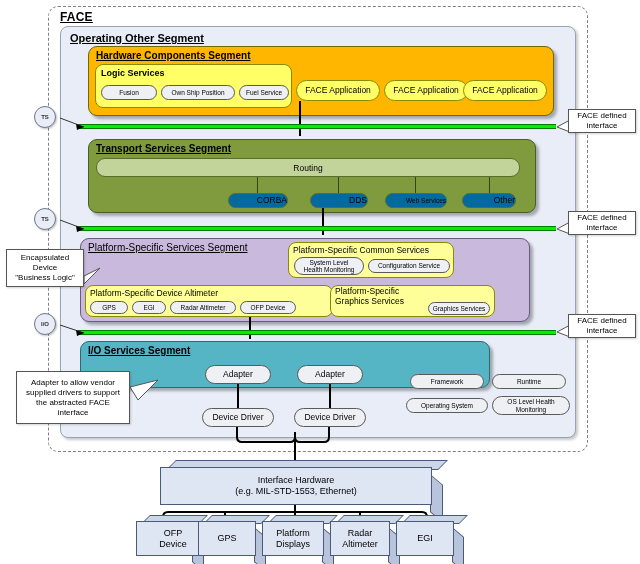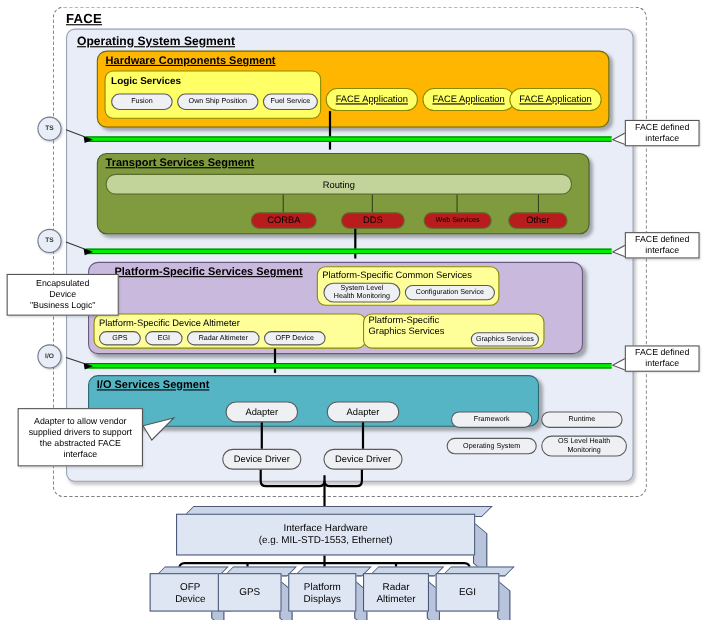--- a/index.html
+++ b/index.html
@@ -45,23 +45,23 @@
     background:#ffff66;border:1px solid #8a8a00;border-radius:8px;
   }
   #cs-title{left:101px;top:68px;font-weight:bold;font-size:9px;}
 
   
   .pill{
     background:#eef0f4;border:1px solid #5a5a5a;border-radius:12px;
     display:flex;align-items:center;justify-content:center;text-align:center;
     font-size:6.5px;line-height:1.1;color:#000;
   }
-  .pill.yellow{background:#ffff66;border-color:#8a8a00;text-decoration:underline;}
+  .pill.yellow{background:#ffff66;border-color:#8a8a00;}
   .pill.big{font-size:8.5px;}
-  .pill.green{background:#b91c1c;border-color:#5c6b2e;}
+  .pill.green{background:#0369a1;border-color:#5c6b2e;justify-content:flex-end;}
 
   
   #tss-box{
     left:88px;top:139px;width:448px;height:74px;
     background:#7f9b3e;border:1px solid #4c5d24;border-radius:9px;
     box-shadow:3px 3px 3px rgba(0,0,0,.3);
   }
   #tss-title{left:96px;top:143px;font-weight:bold;font-size:10px;text-decoration:underline;color:#000;}
   #routing-bar{
     left:96px;top:158px;width:424px;height:19px;
@@ -69,21 +69,21 @@
     display:flex;align-items:center;justify-content:center;font-size:8.5px;
   }
   .tss-connector{background:#36431c;width:1px;}
 
   
   #pss-box{
     left:80px;top:238px;width:450px;height:84px;
     background:#c9b9dd;border:1px solid #6a5a83;border-radius:9px;
     box-shadow:3px 3px 3px rgba(0,0,0,.3);
   }
-  #pss-title{left:104px;top:242px;font-weight:bold;font-size:10px;text-decoration:underline;}
+  #pss-title{left:88px;top:242px;font-weight:normal;font-size:10px;text-decoration:underline;}
   #pscs-box{
     left:288px;top:242px;width:166px;height:36px;
     background:#ffff99;border:1px solid #8a8a00;border-radius:8px;
   }
   #pscs-title{left:293px;top:245px;font-size:8.5px;}
   #psds-box{
     left:85px;top:285px;width:248px;height:32px;
     background:#ffff99;border:1px solid #8a8a00;border-radius:8px;
   }
   #psds-title{left:90px;top:288px;font-size:8.5px;}
@@ -145,21 +145,21 @@
 
   svg{position:absolute;left:0;top:0;overflow:visible;}
 </style>
 </head>
 <body>
 
 <div class="abs" id="face-box"></div>
 <div class="abs" id="face-title">FACE</div>
 
 <div class="abs" id="oss-box"></div>
-<div class="abs" id="oss-title">Operating System Segment</div>
+<div class="abs" id="oss-title">Operating Other Segment</div>
 
 <div class="abs" id="pcs-box"></div>
 <div class="abs" id="pcs-title">Hardware Components Segment</div>
 
 <div class="abs" id="common-services-box"></div>
 <div class="abs" id="cs-title">Logic Services</div>
 
 <div class="abs pill" style="left:101px;top:85px;width:56px;height:15px;">
     <span>Fusion</span>
   </div>
@@ -315,21 +315,21 @@
 <div class="abs tag-circle" style="left:34px;top:106px;">
     <span>TS</span>
   </div>
 <div class="abs tag-circle" style="left:34px;top:208px;">
     <span>TS</span>
   </div>
 <div class="abs tag-circle" style="left:34px;top:313px;">
     <span>I/O</span>
   </div>
 
-<div class="abs callout" style="left:6px;top:249px;width:102px;height:38px;white-space:pre-line;"><span>Encapsulated
+<div class="abs callout" style="left:6px;top:249px;width:78px;height:38px;white-space:pre-line;"><span>Encapsulated
 Device
 "Business Logic"</span></div>
 
 <div class="abs callout" style="left:16px;top:371px;width:114px;height:53px;">
     <span>Adapter to allow vendor supplied drivers to support the abstracted FACE interface</span>
   </div>
 
 <div class="abs callout" style="left:568px;top:109px;width:68px;height:24px;white-space:pre-line;"><span>FACE defined
 interface</span></div>
 <div class="abs callout" style="left:568px;top:211px;width:68px;height:24px;white-space:pre-line;"><span>FACE defined

